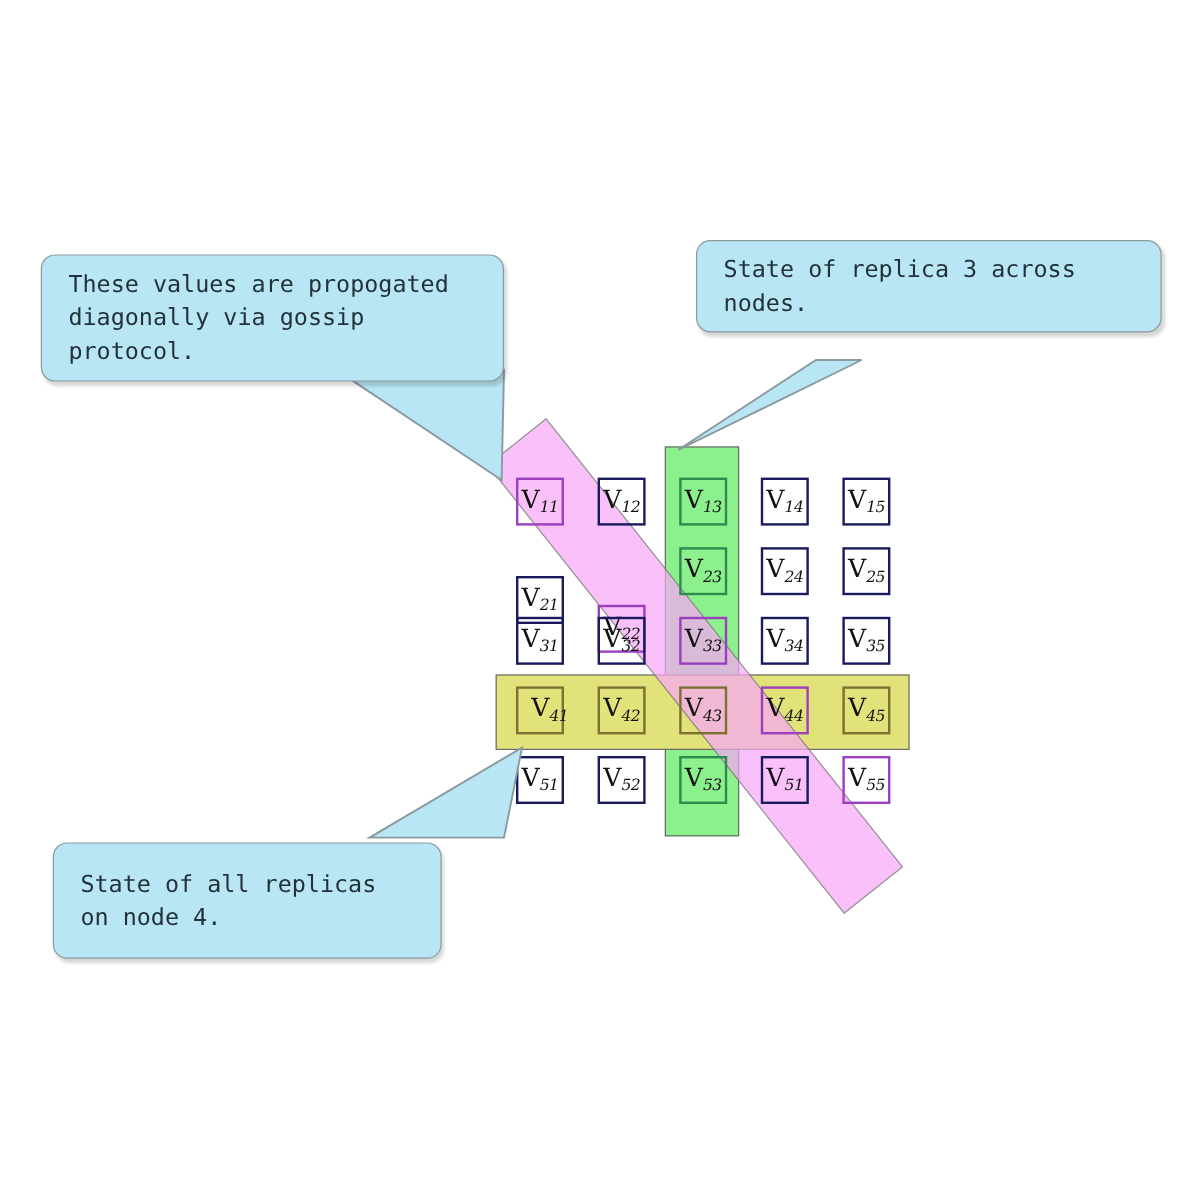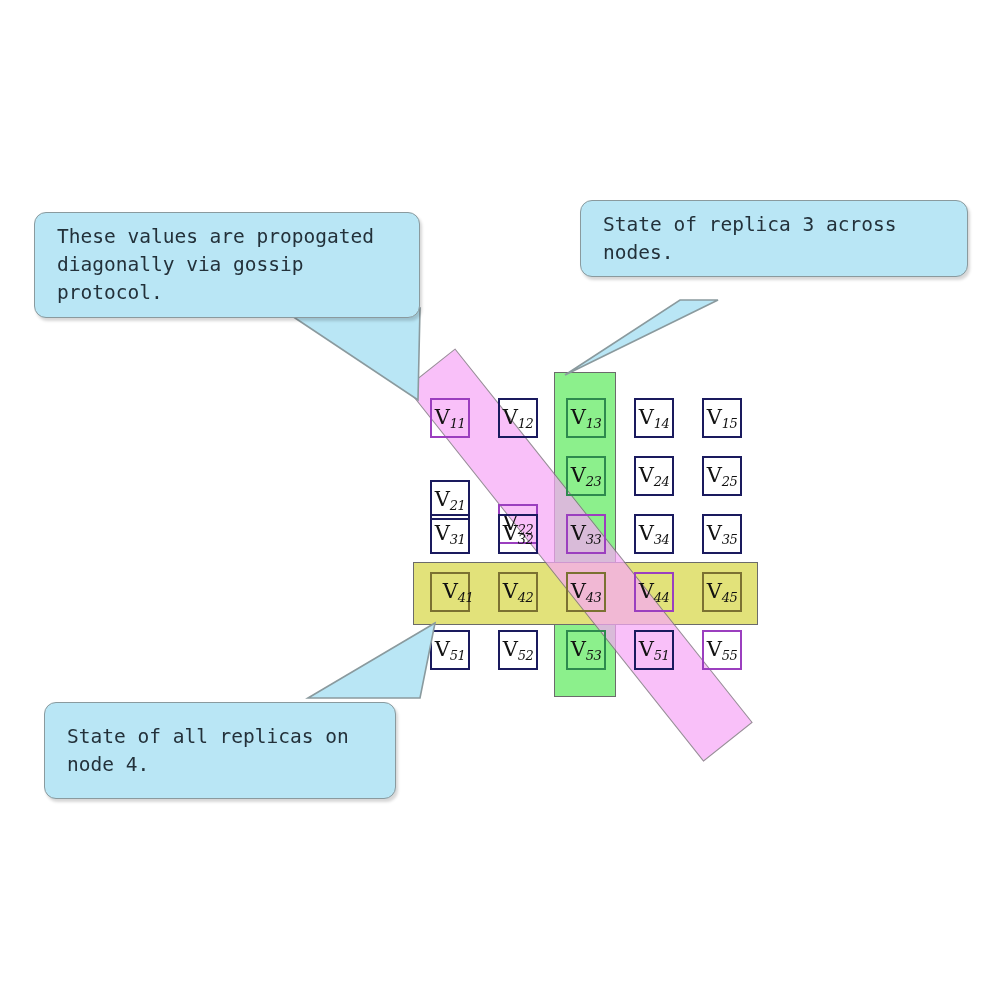--- a/index.html
+++ b/index.html
@@ -51,21 +51,21 @@
     box-shadow:2px 3px 3px rgba(0,0,0,.16);
     z-index:12;
   }
   .callout .ctext{
     font-family:"DejaVu Sans Mono",monospace;
     font-size:19.5px;color:#23313a;line-height:1.42;
     white-space:pre-line;padding:0 22px;
   }
   #callout-gossip{left:34px;top:212px;width:386px;height:106px;}
   #callout-replica3{left:580px;top:200px;width:388px;height:77px;}
-  #callout-node4{left:44px;top:702px;width:352px;height:97px;}
+  #callout-node4{left:44px;top:702px;width:324px;height:97px;}
 
   .tail{position:absolute;z-index:11;overflow:visible;}
   #tail-gossip{left:260px;top:300px;width:220px;height:110px;}
   #tail-replica3{left:540px;top:290px;width:180px;height:110px;}
   #tail-node4{left:270px;top:595px;width:200px;height:120px;}
   .tail polygon{fill:#b9e6f5;stroke:#8a9a9e;stroke-width:1.6;}
 </style>
 </head>
 <body>
 

